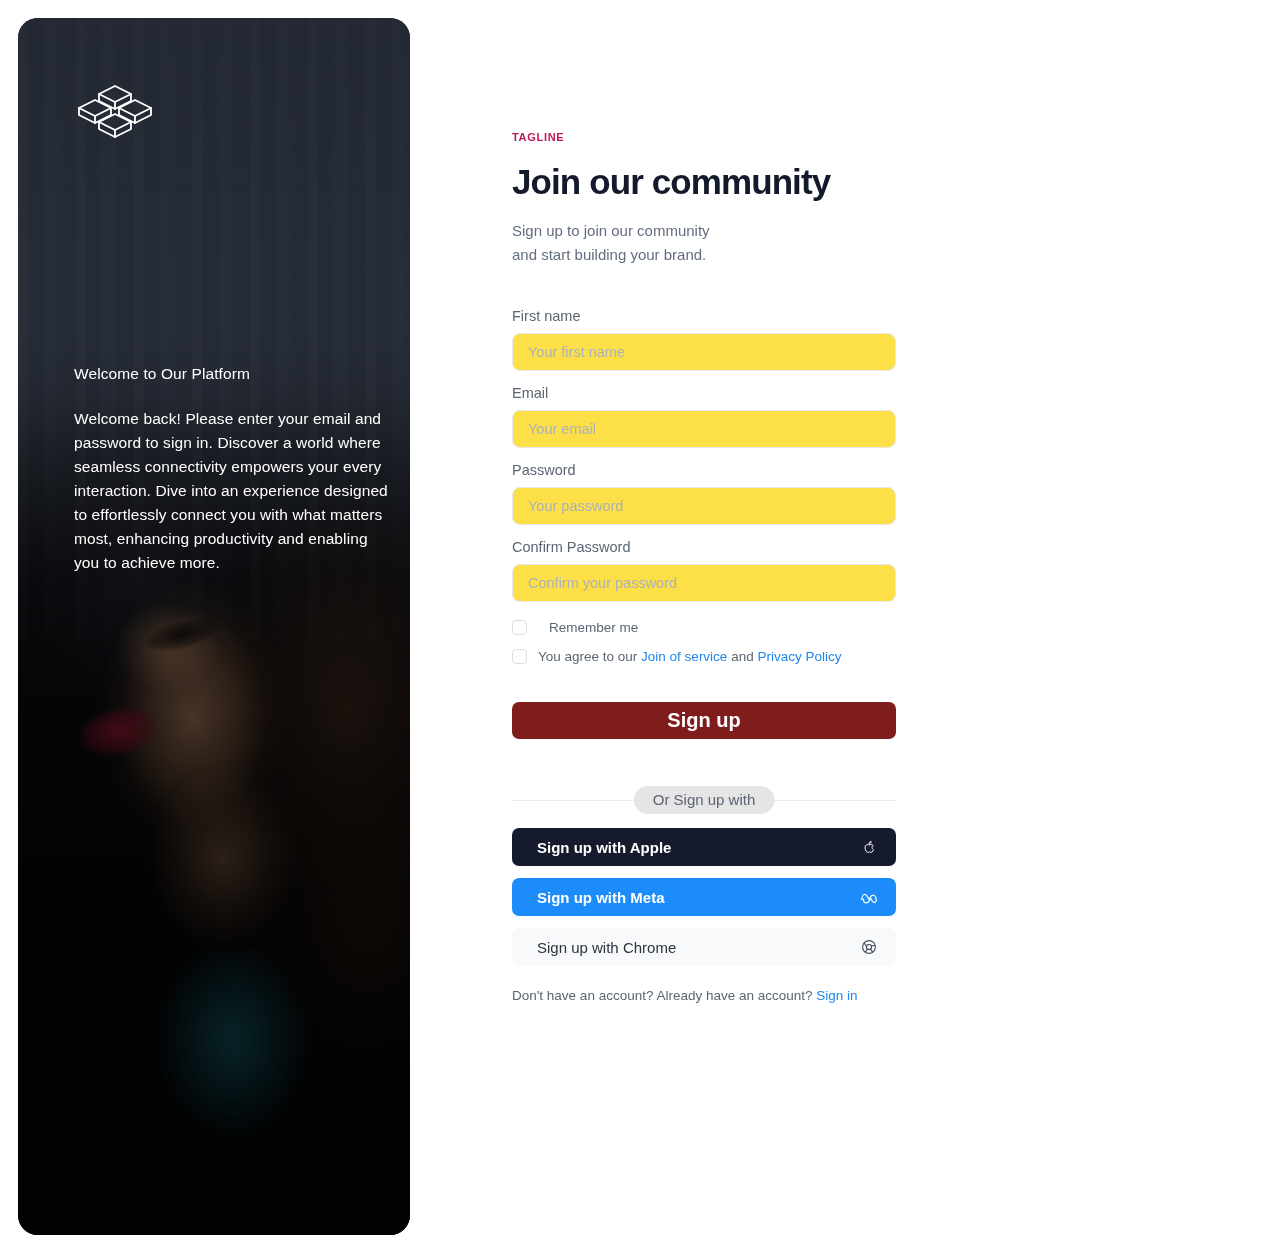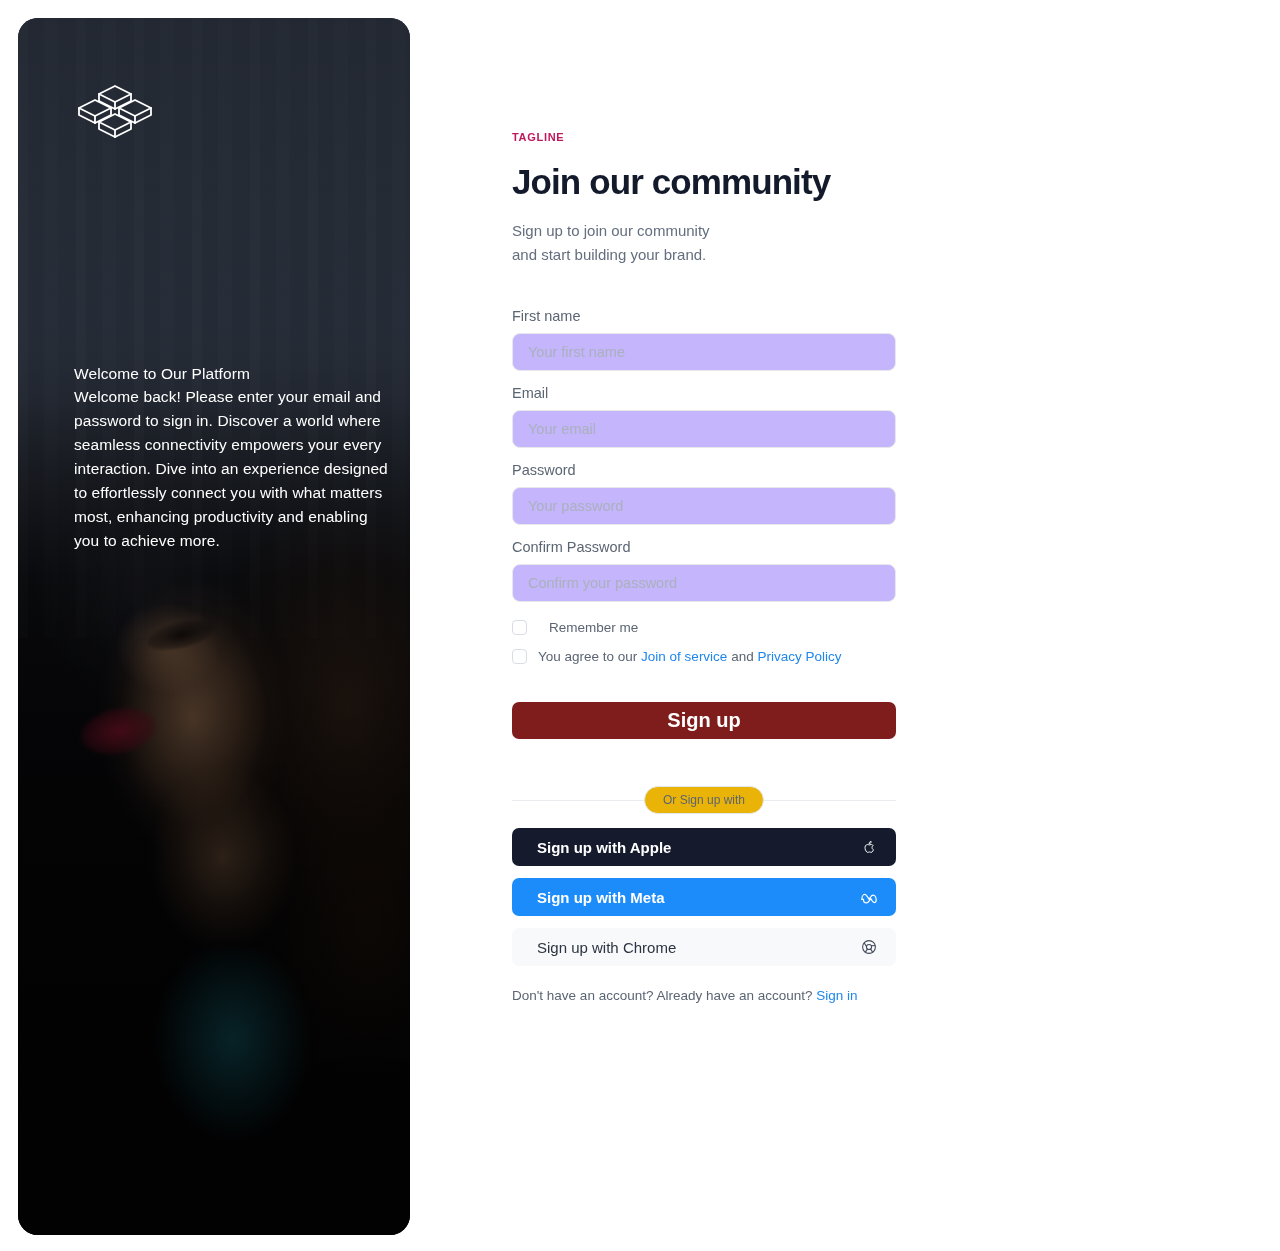--- a/index.html
+++ b/index.html
@@ -149,20 +149,21 @@
     left: 56px;
     top: 345px;
     width: 318px;
     color: #ffffff;
   }
   .hero-title {
     font-size: 15.5px;
     line-height: 22px;
     font-weight: 400;
     color: #ffffff;
+    margin-bottom: 22px;
     letter-spacing: .1px;
   }
   .hero-text {
     font-size: 15.5px;
     line-height: 24px;
     font-weight: 400;
     color: #ffffff;
     letter-spacing: .1px;
   }
 
@@ -210,21 +211,21 @@
     margin-bottom: 9px;
   }
 
   .field-input {
     display: block;
     width: 384px;
     height: 38px;
     padding: 0 15px;
     border: 1px solid #e6e8eb;
     border-radius: 8px;
-    background: #c4b5fd;
+    background: #fde047;
     font-family: "Liberation Sans", sans-serif;
     font-size: 14.5px;
     color: #2b3440;
     outline: none;
   }
   .field-input::placeholder { color: #aab1bb; }
 
   .checks { margin-top: 14px; }
 
   .check-row {
@@ -284,22 +285,22 @@
   .divider-pill {
     position: absolute;
     left: 50%;
     top: 0;
     transform: translateX(-50%);
     height: 28px;
     line-height: 26px;
     padding: 0 18px;
     border: 1px solid #e4e7ea;
     border-radius: 14px;
-    background: #eab308;
-    font-size: 12px;
+    background: #e5e5e5;
+    font-size: 15px;
     color: #5b6573;
     white-space: nowrap;
   }
 
   .social-btn {
     position: relative;
     display: flex;
     align-items: center;
     width: 384px;
     height: 38px;

